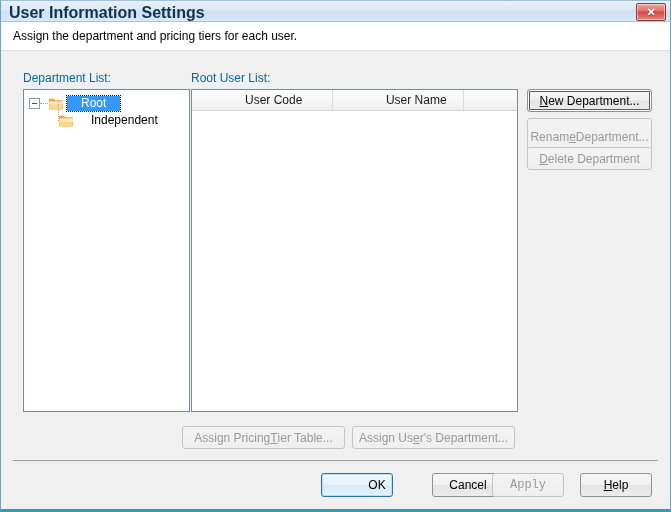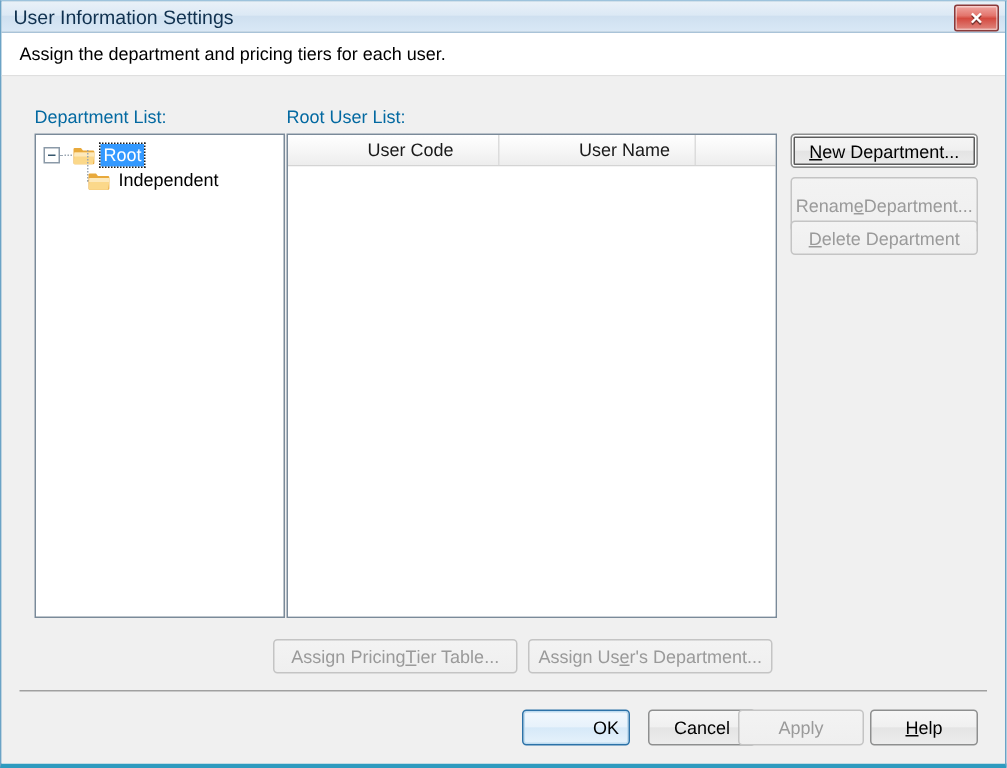--- a/index.html
+++ b/index.html
@@ -38,23 +38,24 @@
     width: 669px;
     height: 21px;
     background: linear-gradient(to bottom, #e9f1f8 0%, #dce9f5 45%, #cfe0f0 50%, #d9e8f6 100%);
     border-bottom: 1px solid #a9c3d8;
     box-sizing: border-box;
   }
   .title-text {
     position: absolute;
     left: 8px;
     top: 3px;
-    font-size: 13px;
+    font-size: 16px;
     color: #10314f;
     white-space: nowrap;
+    font-weight: bold;
   }
   .close-btn {
     position: absolute;
     right: 4px;
     top: 2px;
     width: 28px;
     height: 16px;
     border: 1px solid #8b3a3a;
     border-radius: 2px;
     background: linear-gradient(to bottom, #f0a7a2 0%, #e3756d 40%, #d44a40 52%, #e08880 100%);
@@ -174,21 +175,21 @@
     width: 16px;
     height: 14px;
     flex: 0 0 auto;
     margin-right: 3px;
     position: relative;
   }
 
   .node-label {
     font-size: 12px;
     color: #000000;
-    padding: 0 2px;
+    padding: 0 14px;
     line-height: 15px;
   }
   .node-label.selected {
     background: #3399ff;
     color: #ffffff;
     outline: 1px dotted #1b1b1b;
     outline-offset: 0px;
   }
 
   
@@ -288,23 +289,23 @@
     background: #f0f0f0;
   }
   .footer-sep {
     position: absolute;
     left: 12px;
     top: 0px;
     width: 645px;
     height: 1px;
     background: #a0a0a0;
   }
-  .btn-ok     { left: 347px; top: 13px; width: 72px; height: 24px; padding-left: 40px; }
+  .btn-ok     { left: 320px; top: 13px; width: 72px; height: 24px; padding-left: 40px; }
   .btn-cancel { left: 411px; top: 13px; width: 72px; height: 24px; margin-left: 20px; }
-  .btn-apply  { left: 491px; top: 13px; width: 84px; height: 24px; }
+  .btn-apply  { left: 491px; top: 13px; width: 72px; height: 24px; font-family: Liberation Mono, monospace; }
   .btn-help   { left: 579px; top: 13px; width: 72px; height: 24px; }
 </style>
 </head>
 <body>
 
 <div class="window">
 
   <div class="titlebar">
     <div class="title-text">User Information Settings</div>
     <div class="close-btn">

